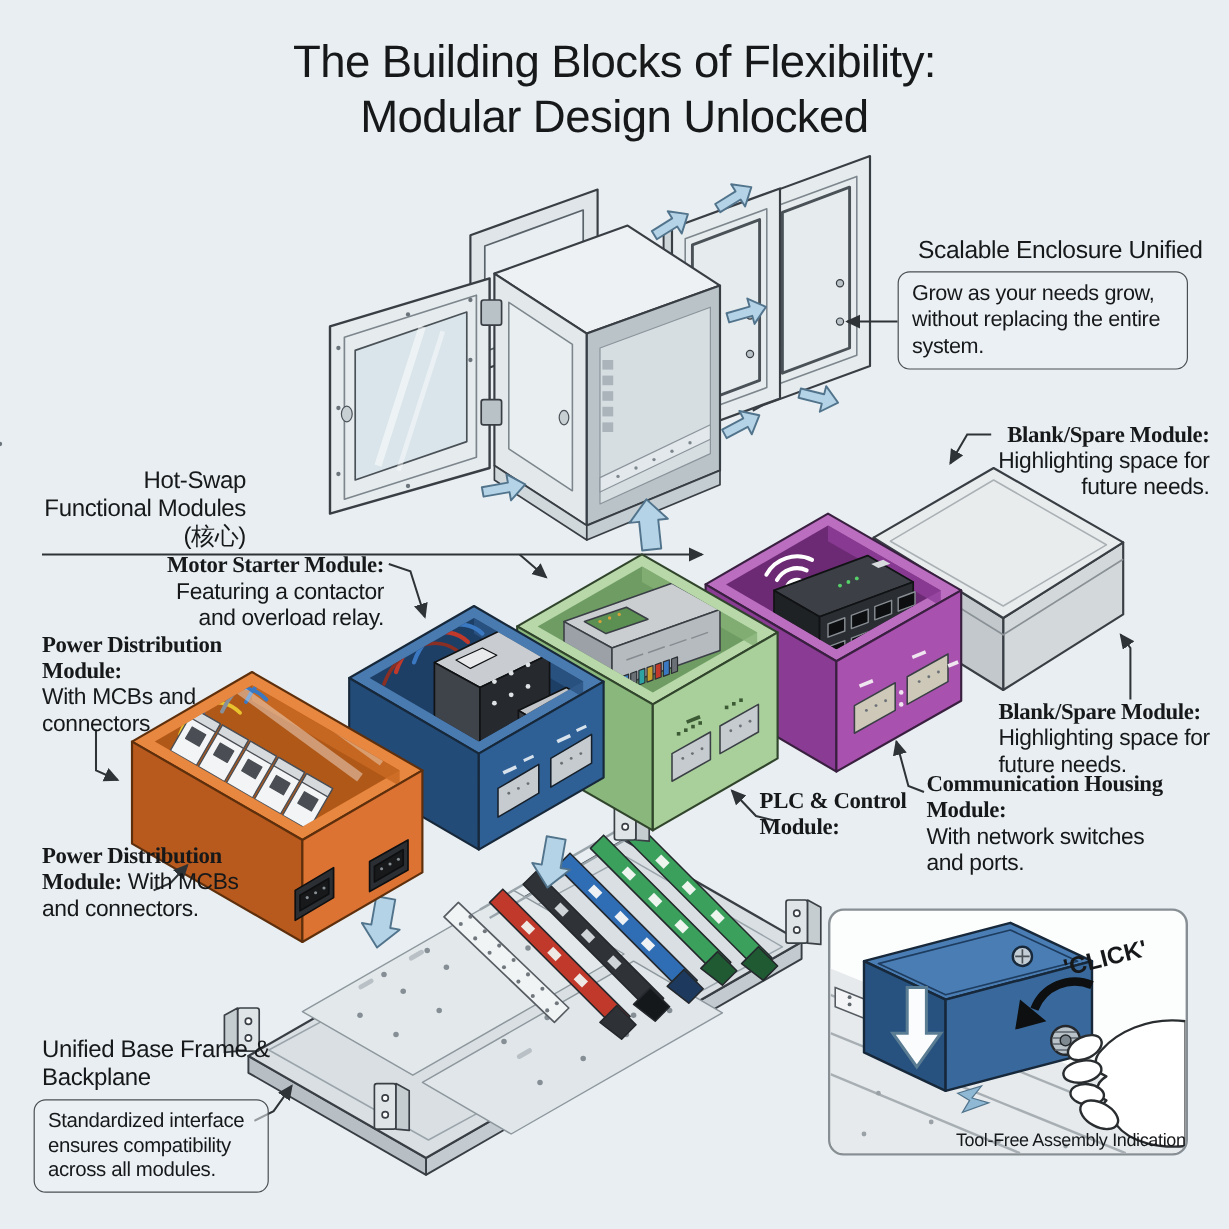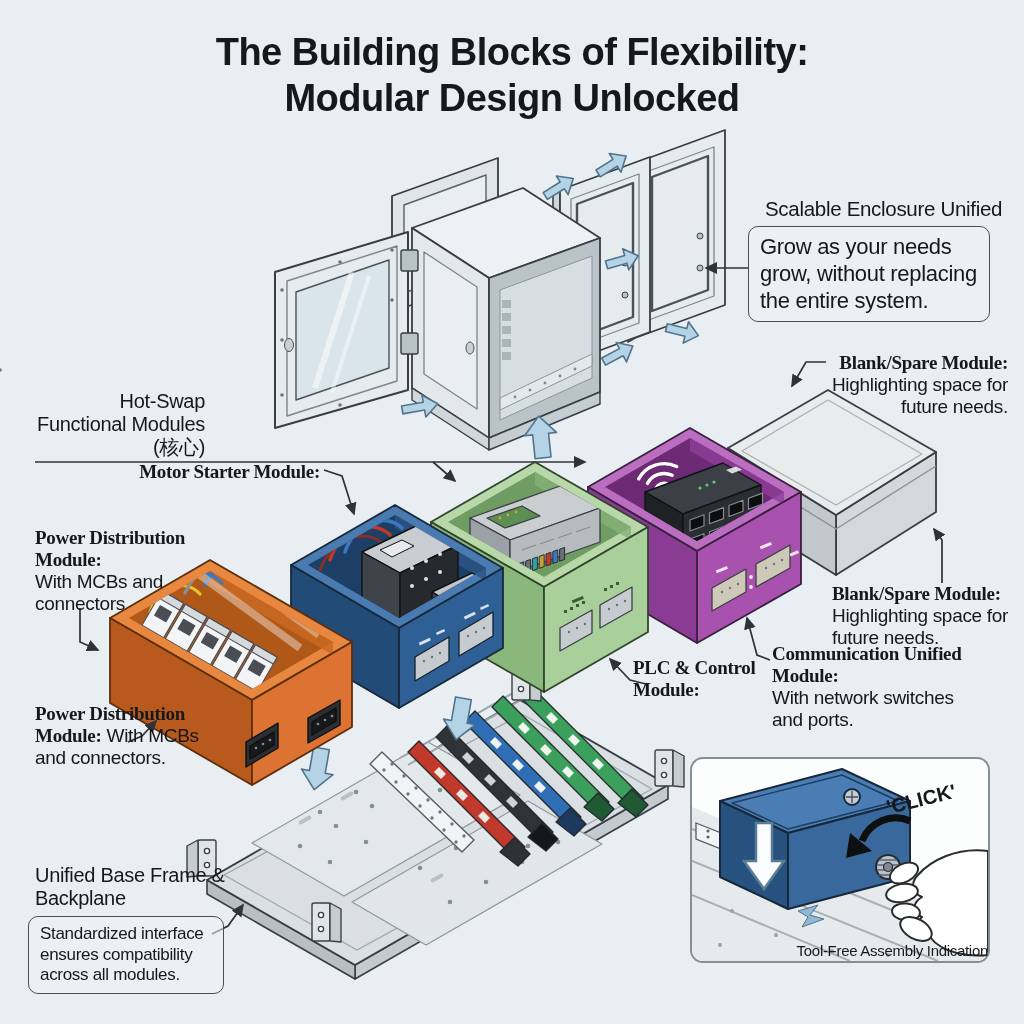--- a/index.html
+++ b/index.html
@@ -4,23 +4,23 @@
 <style>
   html,body{margin:0;padding:0;}
   body{width:1024px;height:1024px;position:relative;background:#e8eef1;
        font-family:"Liberation Sans","DejaVu Sans",sans-serif;color:#16181a;
        letter-spacing:-0.3px;overflow:hidden;}
   #art{position:absolute;left:0;top:0;z-index:1;}
   .lbl{position:absolute;z-index:3;line-height:1.16;font-size:19px;}
   .lbl .b{font-weight:bold;font-family:Liberation Serif, serif;}
   .blk{display:block;}
   .title{position:absolute;z-index:3;left:0;top:30px;width:1024px;text-align:center;
-         font-size:38px;font-weight:bold;line-height:1.2;letter-spacing:-0.5px;}
+         font-size:38px;font-weight:normal;line-height:1.2;letter-spacing:-0.5px;}
   .notebox{position:absolute;z-index:3;border:1.6px solid #4a4f54;border-radius:10px;
-           background:rgba(236,242,245,.55);padding:7px 11px;font-size:22px;line-height:1.22;}
+           background:rgba(236,242,245,.55);padding:7px 11px;font-size:18px;line-height:1.22;}
   .inset{position:absolute;z-index:2;left:690px;top:757px;width:296px;height:202px;
          background:#fcfdfd;border:2px solid #878f94;border-radius:13px;overflow:hidden;}
   .click{position:absolute;z-index:4;left:886px;top:788px;font-size:20px;font-weight:bold;
          transform:rotate(-14deg);letter-spacing:0;}
   .caption{position:absolute;z-index:3;left:688px;top:942px;width:300px;text-align:right;font-size:15px;}
   .tr{text-align:right;}
 </style>
 </head>
 <body>
 
@@ -548,38 +548,39 @@
 
 <div class="lbl tr" style="left:798px;top:352px;width:210px;">
   <span class="b blk">Blank/Spare Module:</span>
   <span>Highlighting space for future needs.</span>
 </div>
 
 <div class="lbl b" style="left:35px;top:390px;width:170px;font-size:20px;text-align:right;">Hot-Swap Functional Modules (核心)</div>
 
 <div class="lbl tr" style="left:115px;top:461px;width:205px;">
   <span class="b blk">Motor Starter Module:</span>
+  <span>Featuring a contactor and overload relay.</span>
 </div>
 
 <div class="lbl" style="left:35px;top:527px;width:185px;">
   <span class="b blk">Power Distribution Module:</span>
   <span>With MCBs and connectors</span>
 </div>
 
 <div class="lbl" style="left:35px;top:703px;width:168px;">
   <span class="b">Power Distribution Module:</span>
   <span>With MCBs and connectors.</span>
 </div>
 
 <div class="lbl" style="left:633px;top:657px;width:152px;">
   <span class="b blk">PLC &amp; Control Module:</span>
 </div>
 
 <div class="lbl" style="left:772px;top:643px;width:205px;">
-  <span class="b blk">Communication Unified Module:</span>
+  <span class="b blk">Communication Housing Module:</span>
   <span>With network switches and ports.</span>
 </div>
 
 <div class="lbl" style="left:832px;top:583px;width:185px;">
   <span class="b blk">Blank/Spare Module:</span>
   <span>Highlighting space for future needs.</span>
 </div>
 
 <div class="lbl b" style="left:35px;top:864px;width:200px;font-size:20px;">Unified Base Frame &amp; Backplane</div>
 <div class="notebox" style="left:28px;top:916px;width:172px;font-size:17px;">Standardized interface ensures compatibility across all modules.</div>

